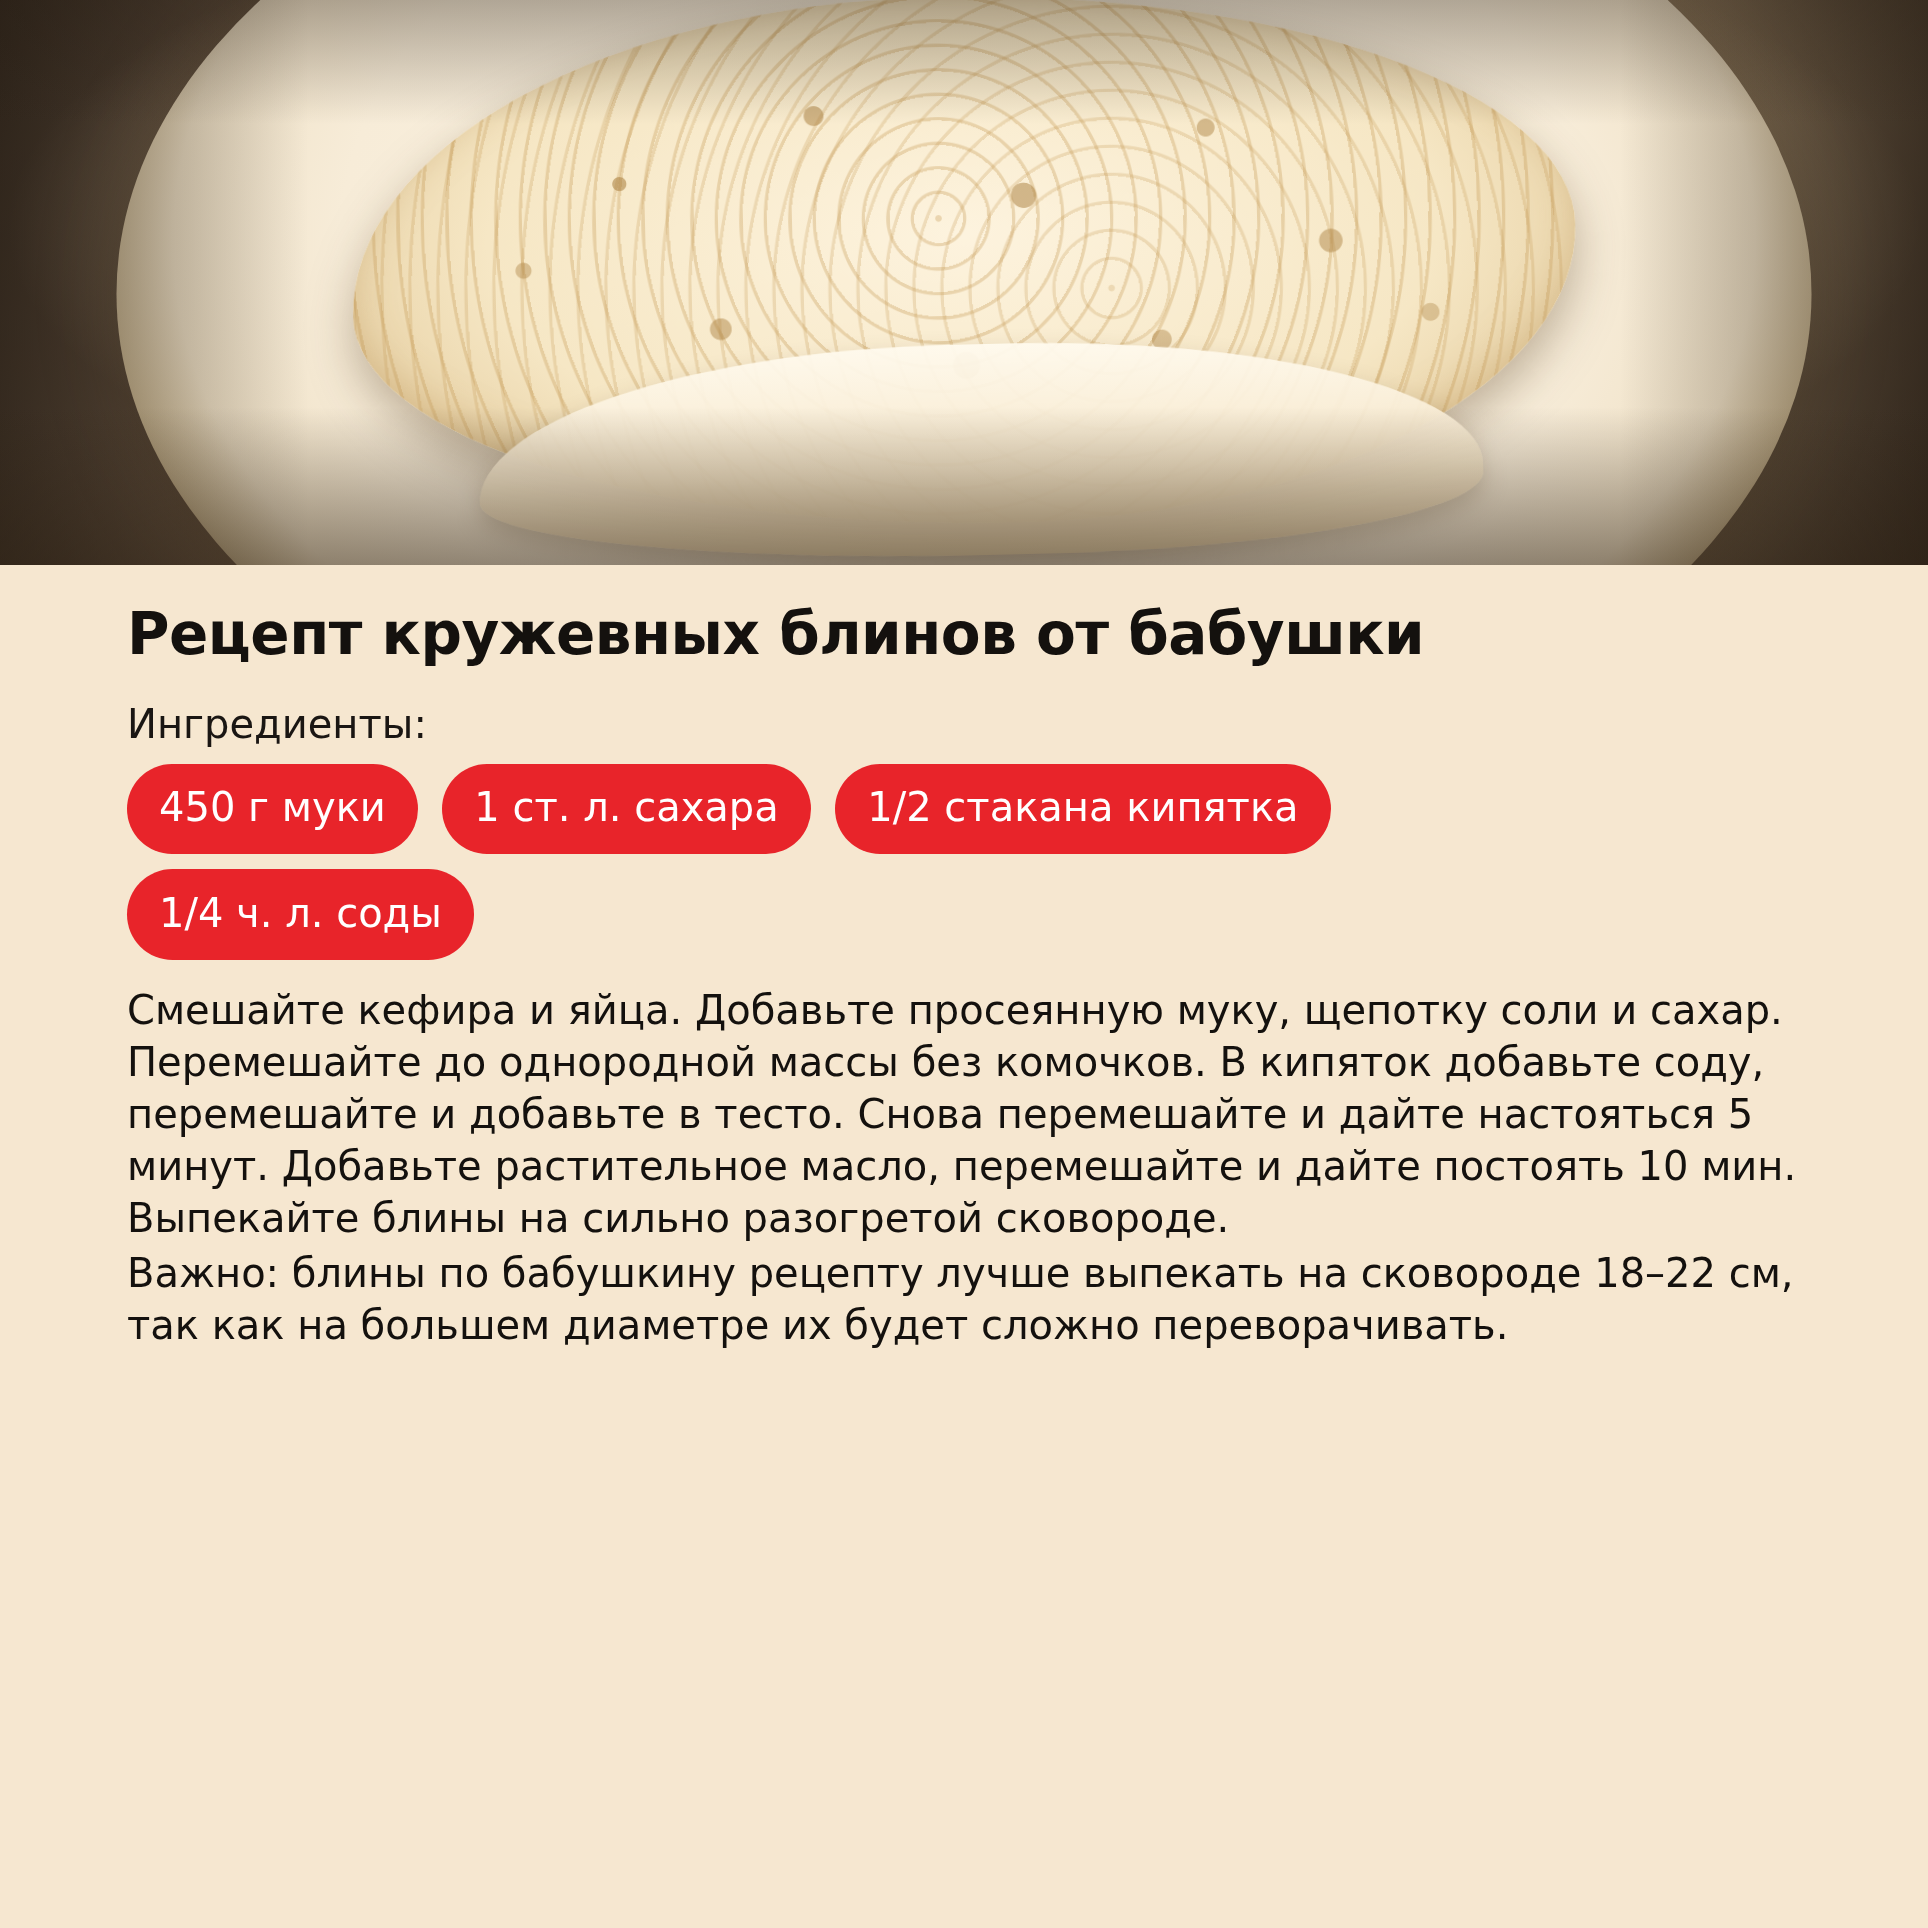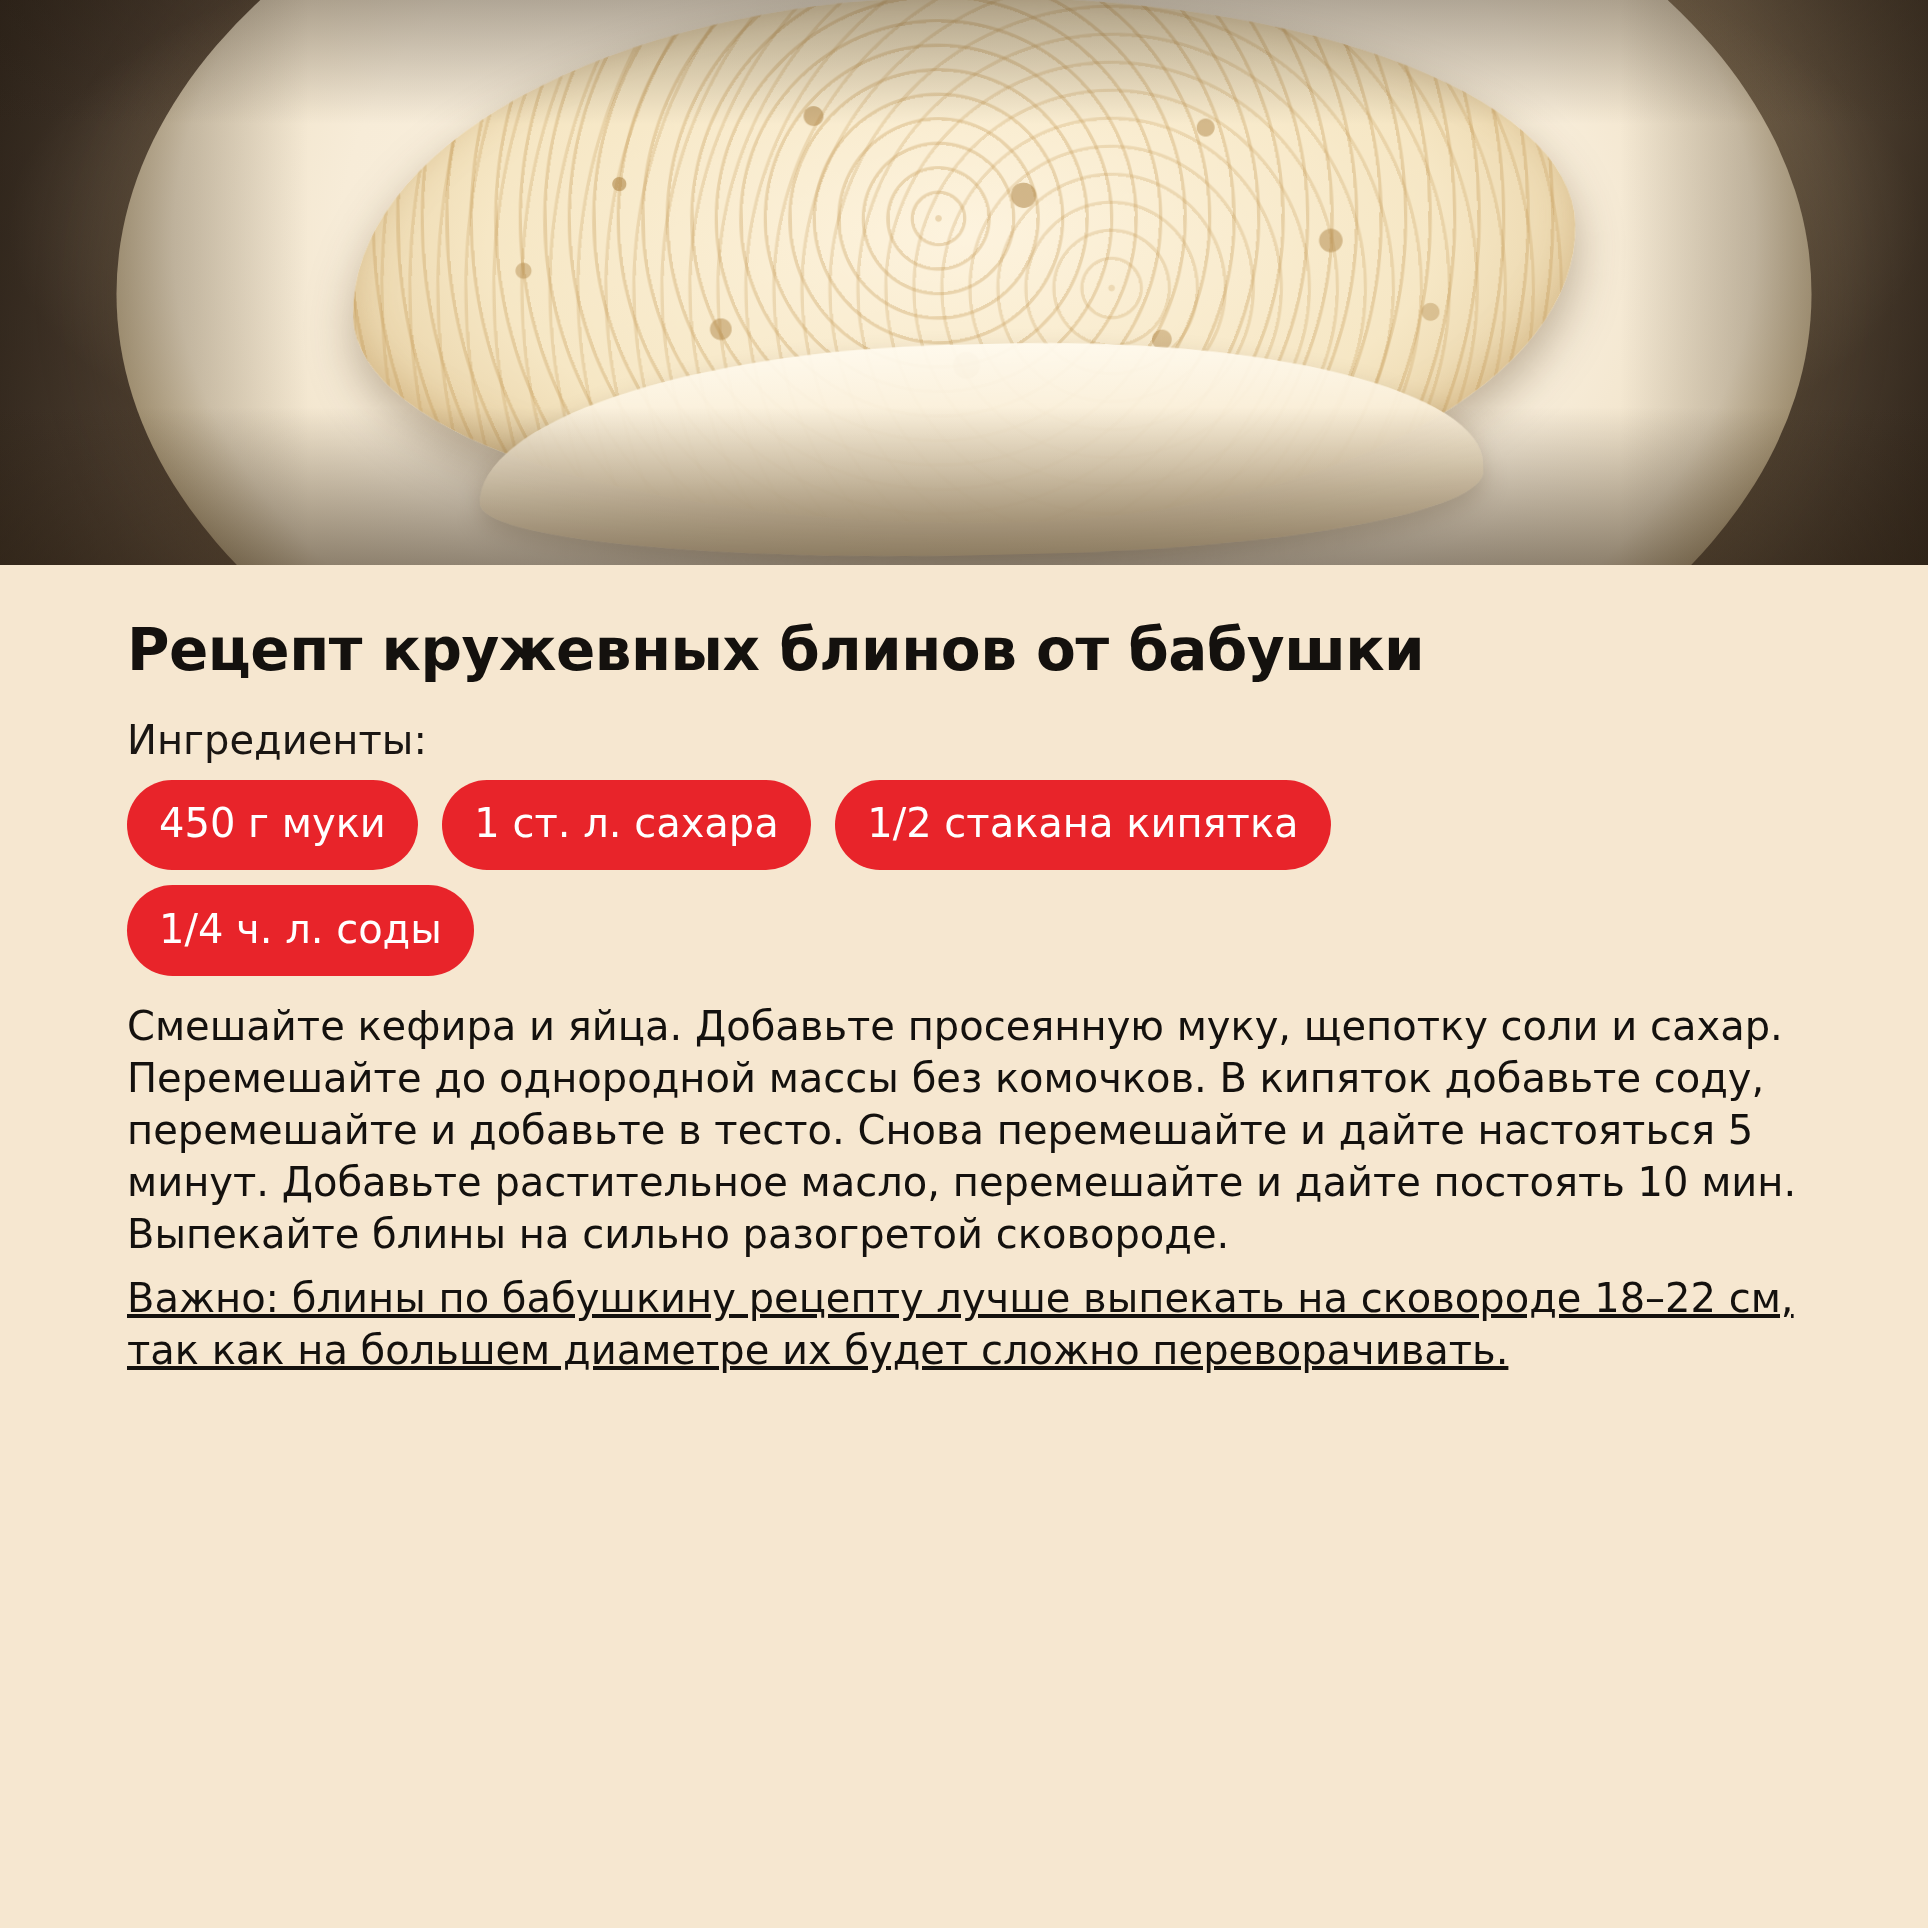--- a/index.html
+++ b/index.html
@@ -90,21 +90,21 @@
     position: absolute;
     inset: 0;
     background:
       linear-gradient(180deg, rgba(40,30,20,0.34) 0%, rgba(40,30,20,0) 22%, rgba(40,30,20,0) 72%, rgba(45,33,20,0.5) 100%),
       linear-gradient(90deg, rgba(35,26,16,0.55) 0%, rgba(35,26,16,0) 16%, rgba(35,26,16,0) 84%, rgba(35,26,16,0.55) 100%);
   }
 
   
   .content {
     flex: 1;
-    padding: 38px 127px 0 127px;
+    padding: 22px 127px 0 127px;
     box-sizing: border-box;
   }
 
   .title {
     font-size: 58px;
     font-weight: 700;
     color: #14110e;
     letter-spacing: -0.5px;
     margin: 17px 0 0 0;
     line-height: 1.05;
@@ -138,22 +138,21 @@
   .steps {
     margin-top: 24.5px;
     font-size: 40px;
     line-height: 1.30;
     color: #14110e;
   }
   .steps p {
     margin: 0;
   }
   .steps p + p {
-    margin-top: 12px;
-    text-decoration: underline;
+    margin-top: 3px;
   }
 </style>
 </head>
 <body>
 
 <div class="card">
 
   <div class="photo">
     <div class="photo-bg"></div>
     <div class="plate"></div>

